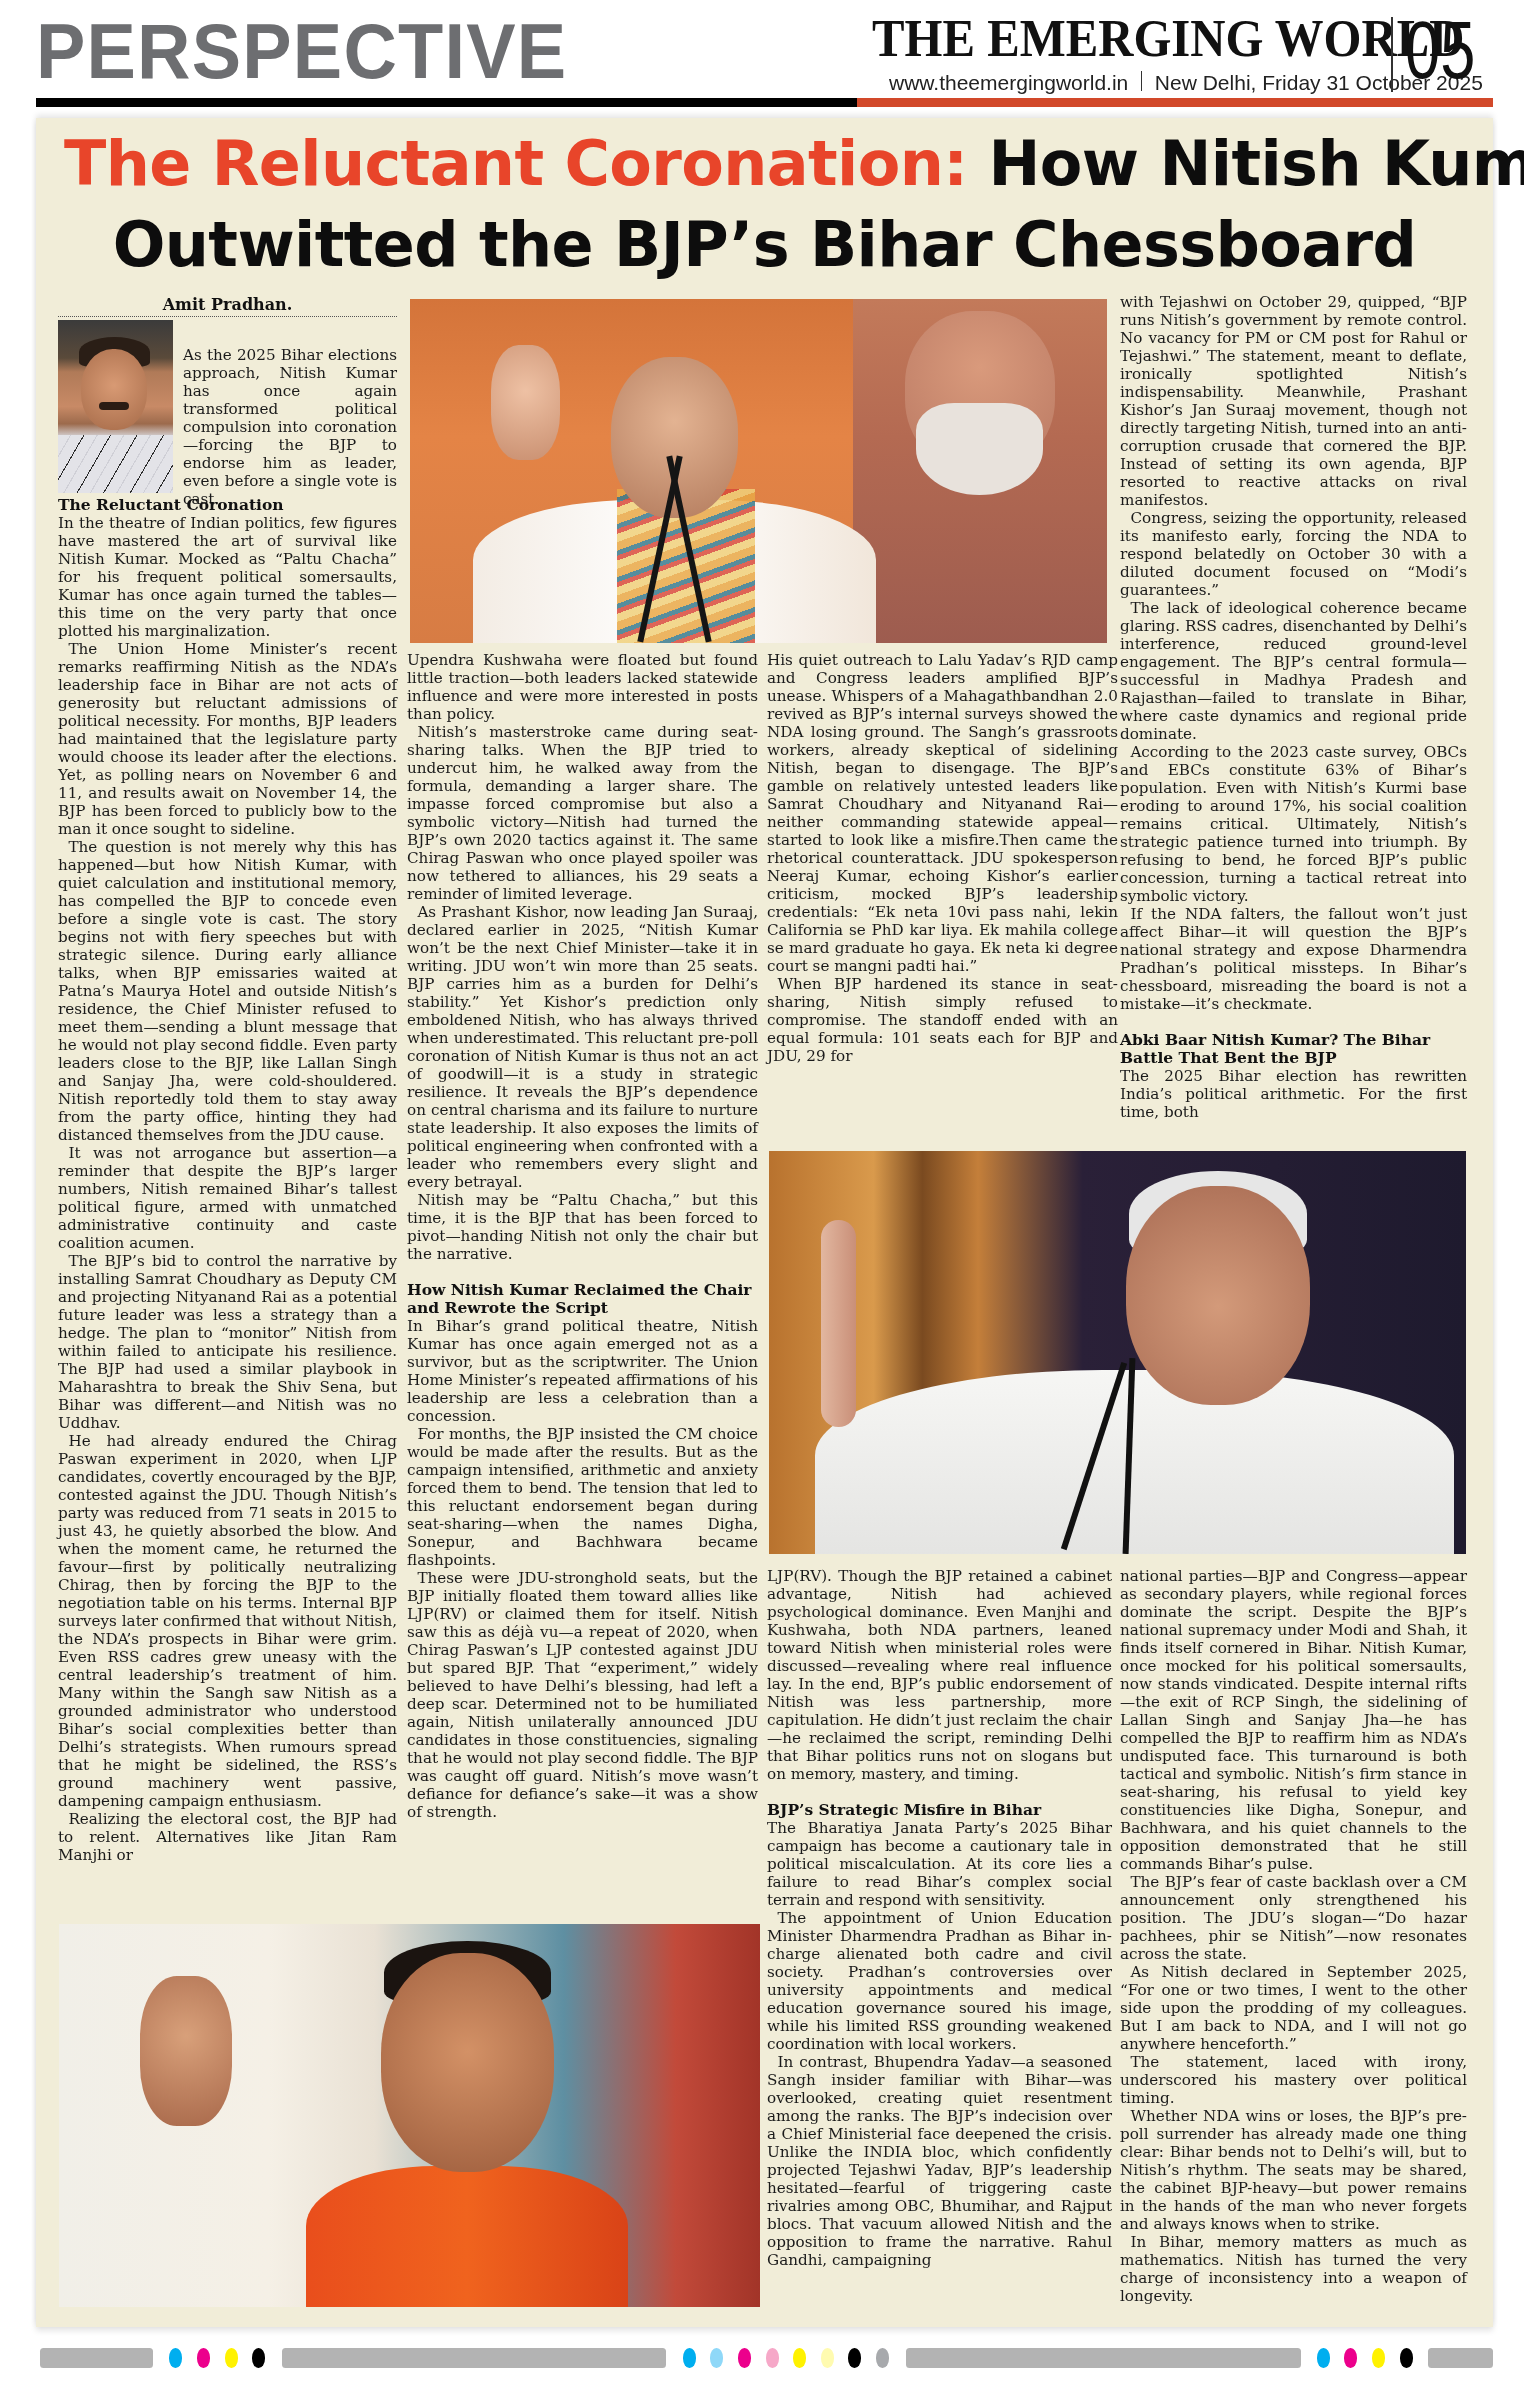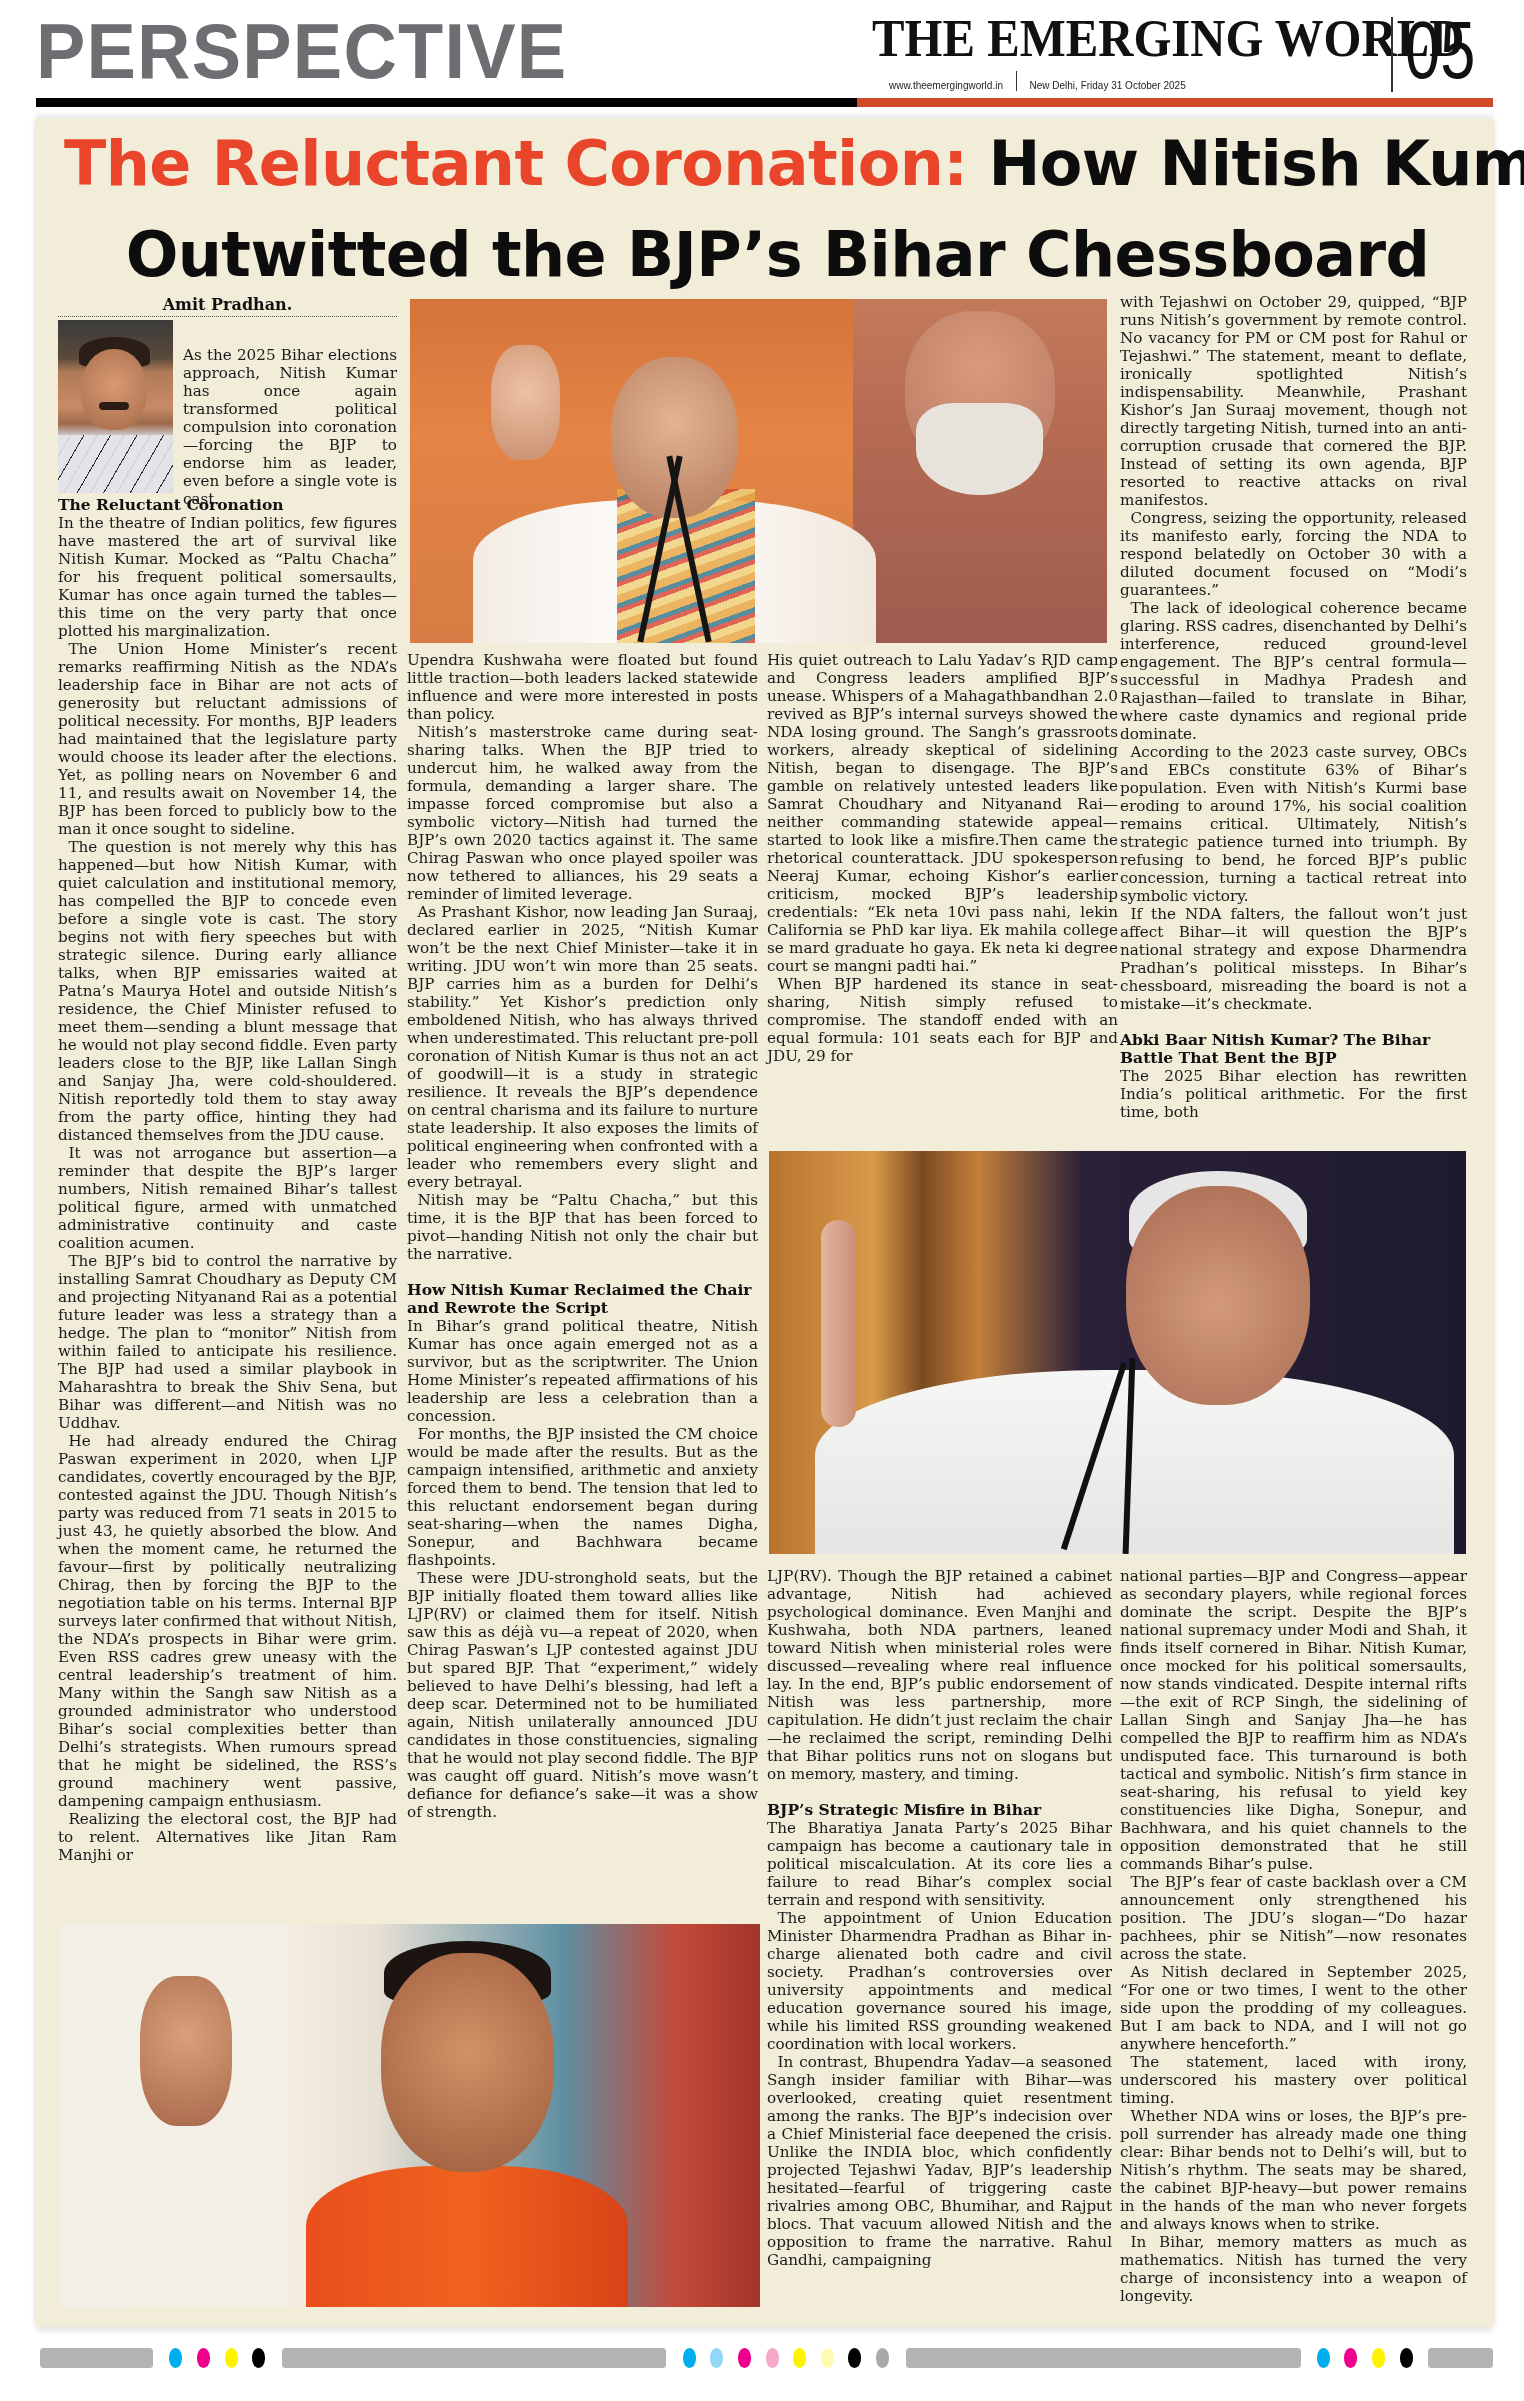--- a/index.html
+++ b/index.html
@@ -18,22 +18,22 @@
     line-height: 1; transform: scaleY(1.05); transform-origin: top left;
   }
   .masthead {
     left: 872px; top: 11.5px; width: 483px; text-align: center;
     font-family: "Liberation Serif", serif; font-weight: bold;
     font-size: 53px; line-height: 1; color: #111;
     transform: scaleX(0.92); transform-origin: top left; white-space: nowrap;
   }
   .masthead-sub {
     left: 889px; top: 71px; white-space: nowrap;
-    font-family: "Liberation Sans", sans-serif; font-size: 10px; color: #222;
-    display: flex; align-items: flex-end; gap: 12.7px;
+    font-family: "Liberation Sans", sans-serif; font-size: 21px; color: #222;
+    display: flex; align-items: flex-start; gap: 12.7px;
   }
   .masthead-sub .sep { width: 1.2px; height: 19.6px; background: #333; display: inline-block; }
   .page-sep { left: 1391px; top: 17.3px; width: 1.7px; height: 75px; background: #333; }
   .page-number {
     left: 1405px; top: 10.4px; font-family: "Liberation Sans", sans-serif;
     font-size: 81px; line-height: 1; color: #111; transform: scaleX(0.78); transform-origin: top left;
   }
   .rule-black  { left: 36px;  top: 98px; width: 822px; height: 9.2px; background: #000; }
   .rule-accent { left: 857px; top: 98px; width: 636px; height: 9.2px; background: #d2492a; }
 
@@ -42,21 +42,21 @@
     left: 36px; top: 118px; width: 1457px; height: 2209px;
     background: #f1edd8;
     box-shadow: 0 -3.5px 5.8px rgba(0,0,0,0.10), 0 3.5px 5.8px rgba(0,0,0,0.10);
   }
   .headline {
     left: 36px; width: 1457px; text-align: center;
     font-family: "DejaVu Sans", sans-serif; font-weight: bold;
     font-size: 62px; line-height: 1; letter-spacing: -0.6px; white-space: nowrap;
   }
   .hl1 { top: 133px; }
-  .hl2 { top: 224px; padding-left: 13px; }
+  .hl2 { top: 214px; }
   .hl-accent { color: #e8452a; }
   .hl-main { color: #0d0d0d; }
 
   
   .col {
     font-family: "DejaVu Serif", serif; font-size: 15.2px; line-height: 18px;
     color: #1a1a1a; text-align: justify; hyphens: none;
   }
   .col p { margin: 0; text-indent: 10.4px; }
   .col p.noindent { text-indent: 0; }

